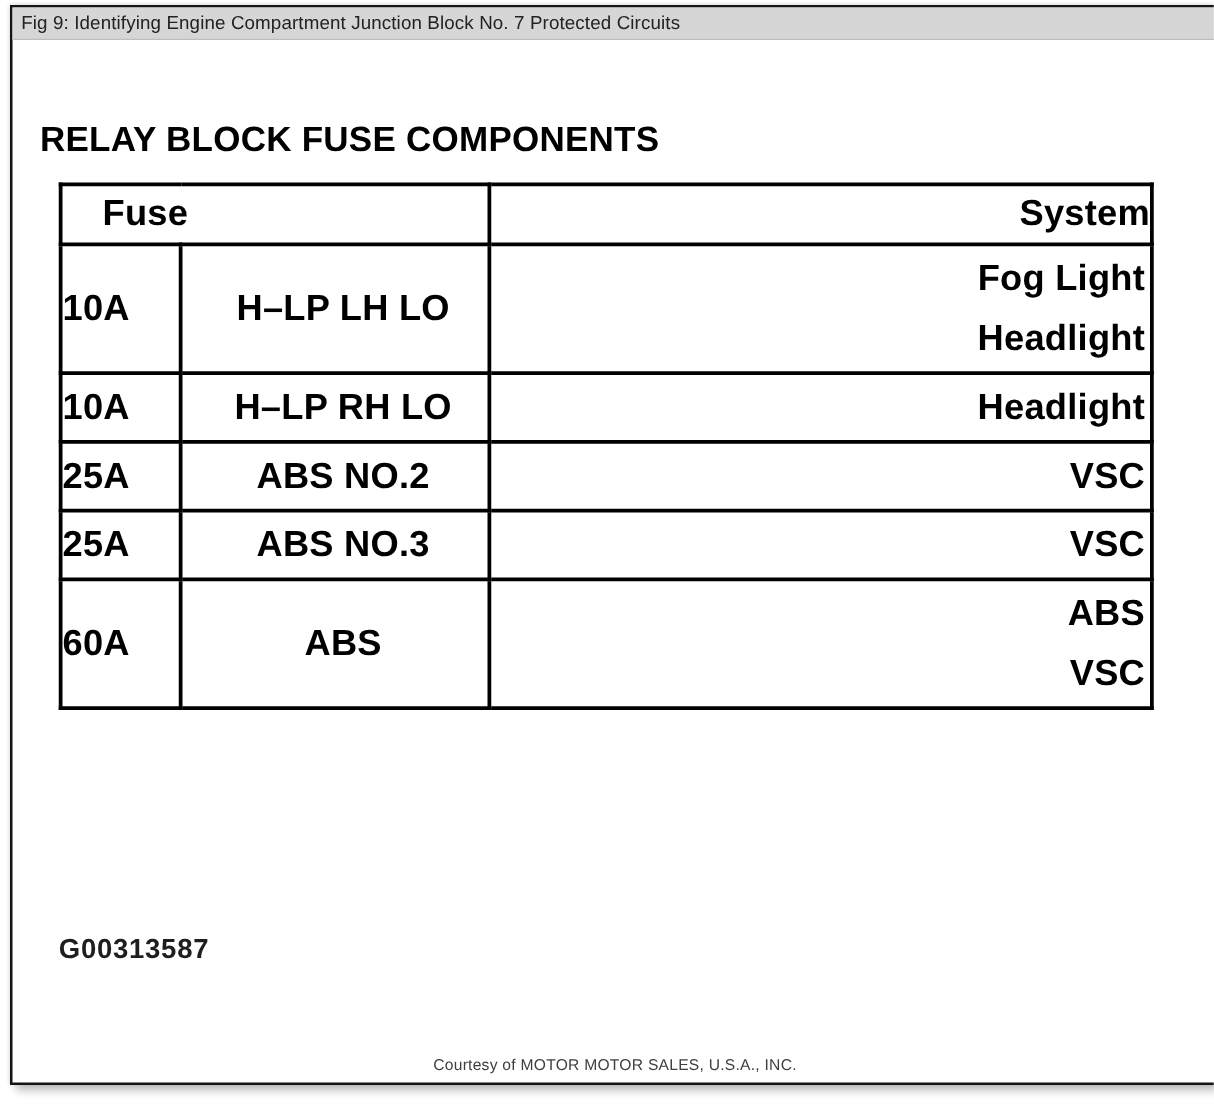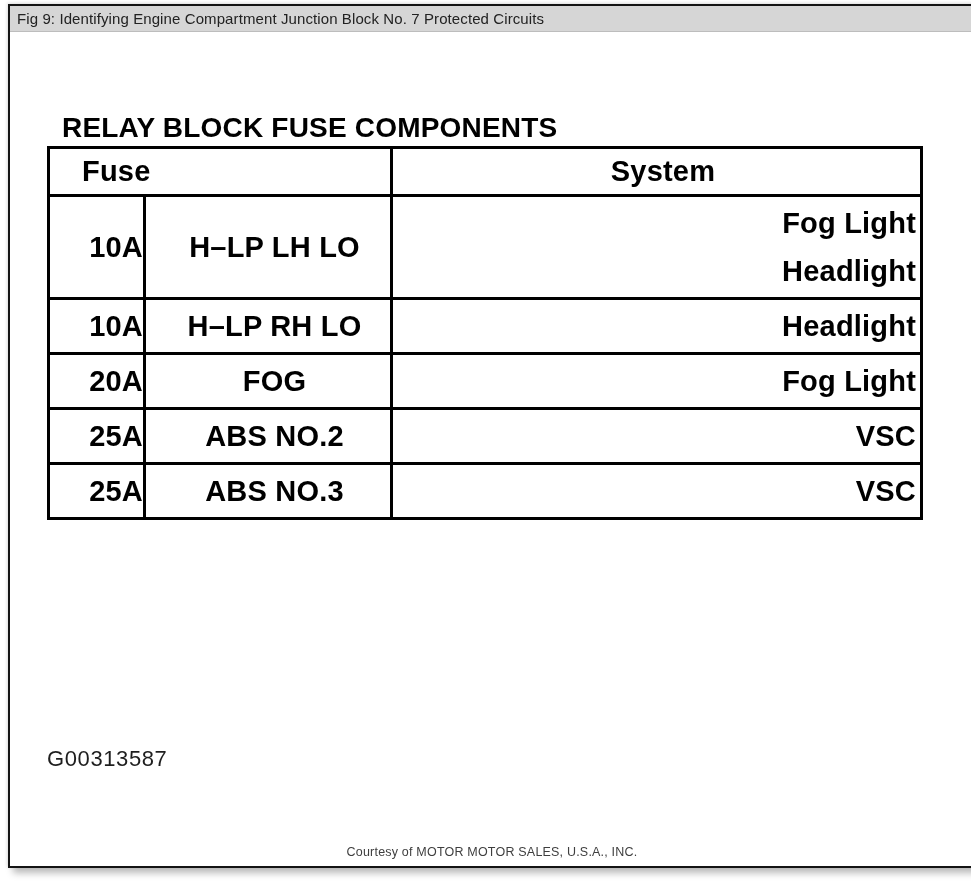--- a/index.html
+++ b/index.html
@@ -12,51 +12,51 @@
     box-shadow: 5px 5px 7px rgba(0,0,0,0.28), -1px -1px 3px rgba(0,0,0,0.12);
   }
 
   .titlebar {
     height:26px; background:#d6d6d6; border-bottom:1px solid #bdbdbd;
     font-size:15px; color:#222; line-height:25px; padding-left:7px;
     letter-spacing:0.1px; white-space:nowrap; overflow:hidden;
   }
 
   .doc-heading {
-    position:absolute; left:52px; top:90px;
-    font-size:28px; font-weight:bold; color:#000; letter-spacing:0.2px;margin-top:16px;
+    position:absolute; left:22px; top:90px;
+    font-size:28px; font-weight:bold; color:#000; letter-spacing:0.2px;
   }
 
   .fuse-table-wrap { position:absolute; left:37px; top:140px; }
 
   table.fuse-table {
     border-collapse:collapse; width:873px; table-layout:fixed;
     background:#fff;
   }
   table.fuse-table th, table.fuse-table td {
     border:3px solid #000; color:#000;
     font-size:29px; font-weight:bold; letter-spacing:0.2px;
     vertical-align:middle;
     margin-left:40px;
   }
   col.c-amp  { width:96px; }
   col.c-name { width:247px; }
   col.c-sys  { width:530px; }
 
   th.h-fuse { height:48px; text-align:left; padding-left:32px; }
-  th.h-sys  { height:48px; text-align:center; padding-left:13px; }
+  th.h-sys  { height:48px; text-align:right; padding-left:13px; }
 
-  td.amp  { height:52px; text-align:right; }
+  td.amp  { height:52px; text-align:left; }
   td.name { padding-left:13px; text-align:center; }
   td.sys  { padding:2px 4px 2px 13px; text-align:right; }
   .sys-line { height:48px; line-height:48px; white-space:nowrap; }
 
   .figure-id {
     position:absolute; left:37px; top:740px;
-    font-size:22px; color:#1e1e1e; letter-spacing:0.6px; font-weight:normal;
+    font-size:22px; color:#1e1e1e; letter-spacing:0.6px; font-weight:bold;
   }
 
   .courtesy {
     position:absolute; left:0; bottom:7px; width:100%;
     text-align:center; font-size:12.5px; color:#3e3e3e; letter-spacing:0.2px;
   }
 </style>
 </head>
 <body>
 
@@ -92,46 +92,47 @@
   </tr>
 
   <tr>
     <td class="amp">10A</td>
     <td class="name">H–LP RH LO</td>
     <td class="sys">
               <div class="sys-line">Headlight</div>
             </td>
   </tr>
 
-  <tr>
-    <td class="amp">20A</td>
-    <td class="name">FOG</td>
-    <td class="sys">
-              <div class="sys-line">Fog Light</div>
-            </td>
-  </tr>
 
   <tr>
     <td class="amp">25A</td>
     <td class="name">ABS NO.2</td>
     <td class="sys">
               <div class="sys-line">VSC</div>
             </td>
   </tr>
 
   <tr>
     <td class="amp">25A</td>
     <td class="name">ABS NO.3</td>
     <td class="sys">
               <div class="sys-line">VSC</div>
             </td>
   </tr>
 
 
 
+  <tr>
+    <td class="amp">60A</td>
+    <td class="name">ABS</td>
+    <td class="sys">
+              <div class="sys-line">ABS</div>
+              <div class="sys-line">VSC</div>
+            </td>
+  </tr>
 </tbody>
     </table>
   </div>
 
   <div class="figure-id">G00313587</div>
 
   <div class="courtesy">Courtesy of MOTOR MOTOR SALES, U.S.A., INC.</div>
 
 </div>
 

